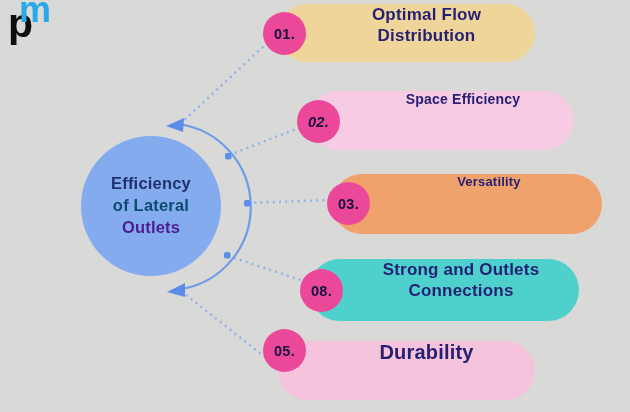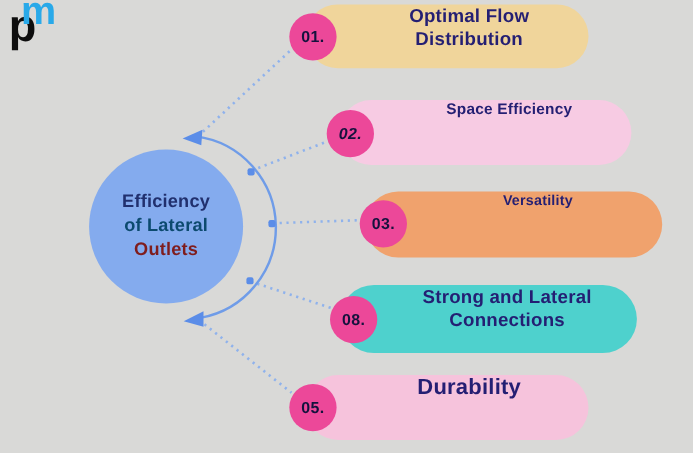--- a/index.html
+++ b/index.html
@@ -36,21 +36,21 @@
   
   .num{
     position:absolute;width:43px;height:43px;border-radius:50%;background:#ec4899;
     display:flex;align-items:center;justify-content:center;
     font-weight:bold;font-size:14.5px;color:#14123d;letter-spacing:.3px;
   }
   .num-1{left:263px;top:12px;}
   .num-2{left:297px;top:100px;font-style:italic;}
   .num-3{left:327px;top:182px;}
   .num-4{left:300px;top:269px;}
-  .num-5{left:263px;top:349px;}
+  .num-5{left:263px;top:329px;}
 </style>
 </head>
 <body>
 
 <div id="canvas" style="background-color: rgb(217, 217, 215);">
 
   <div class="logo">
     <span class="glyph glyph-p" style="color: rgb(14, 14, 14);">p</span>
     <span class="glyph glyph-m" style="color: rgb(41, 169, 233);">m</span>
   </div>
@@ -75,34 +75,34 @@
 
     <g fill="#5b8de8">
       <polygon points="166,126 184,118 183,132"></polygon>
       <polygon points="167,292 185,283 185,297"></polygon>
     </g>
   </svg>
 
   <div class="hub" style="background-color: rgb(132, 171, 238);">
     <span style="color: rgb(33, 48, 110);">Efficiency</span>
     <span style="color: #0c4a6e;">of Lateral</span>
-    <span style="color: #7f1d1d;">Outlets</span>
+    <span style="color: #4c1d95;">Outlets</span>
   </div>
 
   <div class="pill pill-1" style="background-color: rgb(240, 213, 155);">
     <span class="label">Optimal Flow Distribution</span>
   </div>
   <div class="pill pill-2" style="background-color: rgb(247, 203, 227);">
     <span class="label">Space Efficiency</span>
   </div>
   <div class="pill pill-3" style="background-color: rgb(240, 162, 109);">
     <span class="label">Versatility</span>
   </div>
   <div class="pill pill-4" style="background-color: rgb(78, 209, 205);">
-    <span class="label">Strong and Lateral Connections</span>
+    <span class="label">Strong and Outlets Connections</span>
   </div>
   <div class="pill pill-5" style="background-color: rgb(246, 195, 220);">
     <span class="label">Durability</span>
   </div>
 
   <div class="num num-1">01.</div>
   <div class="num num-2">02.</div>
   <div class="num num-3">03.</div>
   <div class="num num-4">08.</div>
   <div class="num num-5">05.</div>

